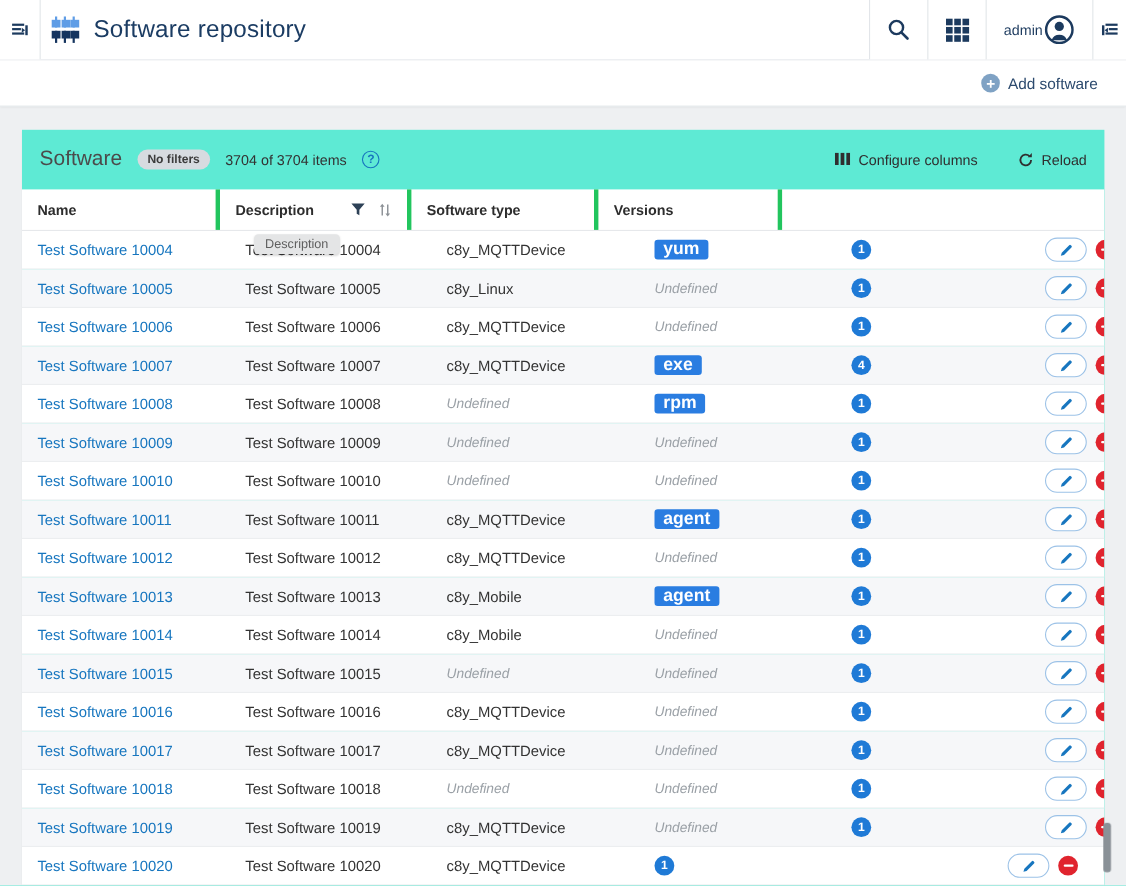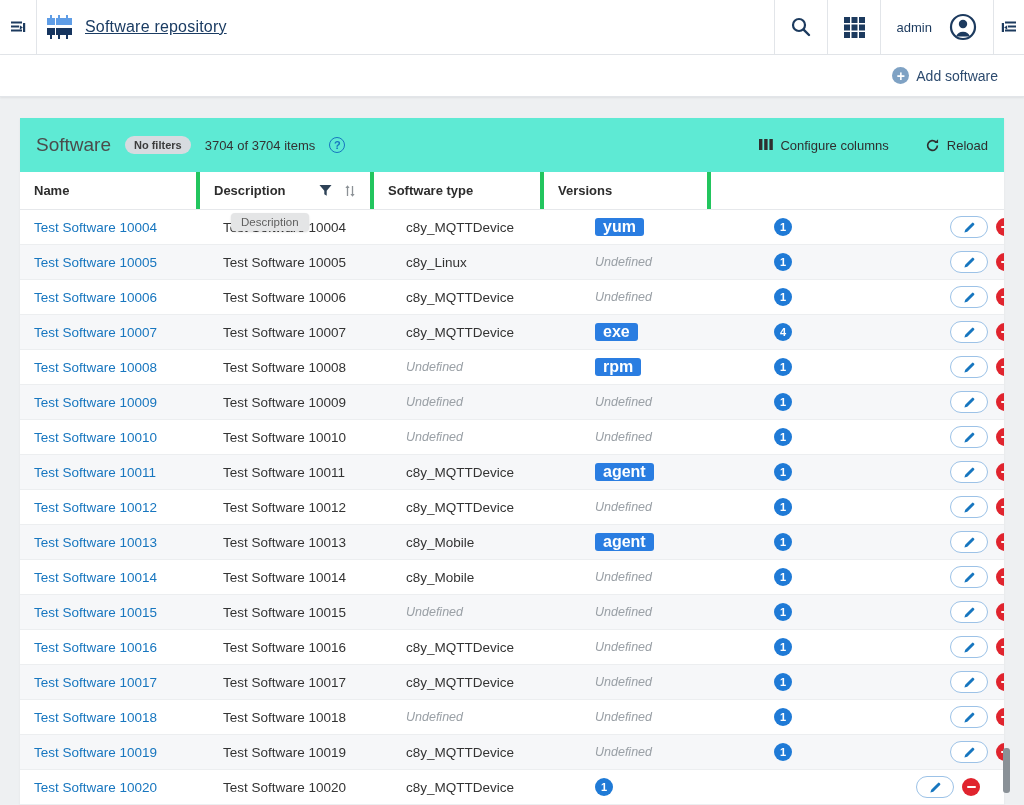--- a/index.html
+++ b/index.html
@@ -28,28 +28,28 @@
   
   .top-header{
     height:55px;background:#fff;border-bottom:1px solid var(--border);
     display:flex;align-items:stretch;
   }
   .nav-toggle{
     width:37px;display:flex;align-items:center;justify-content:center;
     border-right:1px solid var(--border);cursor:pointer;background:#fff;
   }
   .brand{display:flex;align-items:center;padding-left:8px;gap:10px;flex:1;}
-  .app-title{font-size:16px;color:var(--title-navy);letter-spacing:.2px;text-decoration:underline;}
+  .app-title{font-size:22px;color:var(--title-navy);letter-spacing:.2px;}
   .hdr-right{display:flex;align-items:stretch;}
   .hdr-btn{
     display:flex;align-items:center;justify-content:center;
     border-left:1px solid var(--border);cursor:pointer;background:#fff;
   }
   .hdr-btn.sq{width:53px;}
-  .user-btn{gap:17px;padding:0 16px;}
+  .user-btn{gap:1px;padding:0 16px;}
   .user-name{font-size:13px;color:var(--navy);}
   .drawer-btn{width:31px;}
   
   .action-bar{
     height:42px;background:#fff;border-bottom:1px solid var(--border);
     box-shadow:0 1px 2px rgba(0,0,0,.07);
     display:flex;align-items:center;justify-content:flex-end;padding-right:26px;
   }
   .add-btn{display:flex;align-items:center;gap:7px;cursor:pointer;}
   .add-btn .plus-circle{

